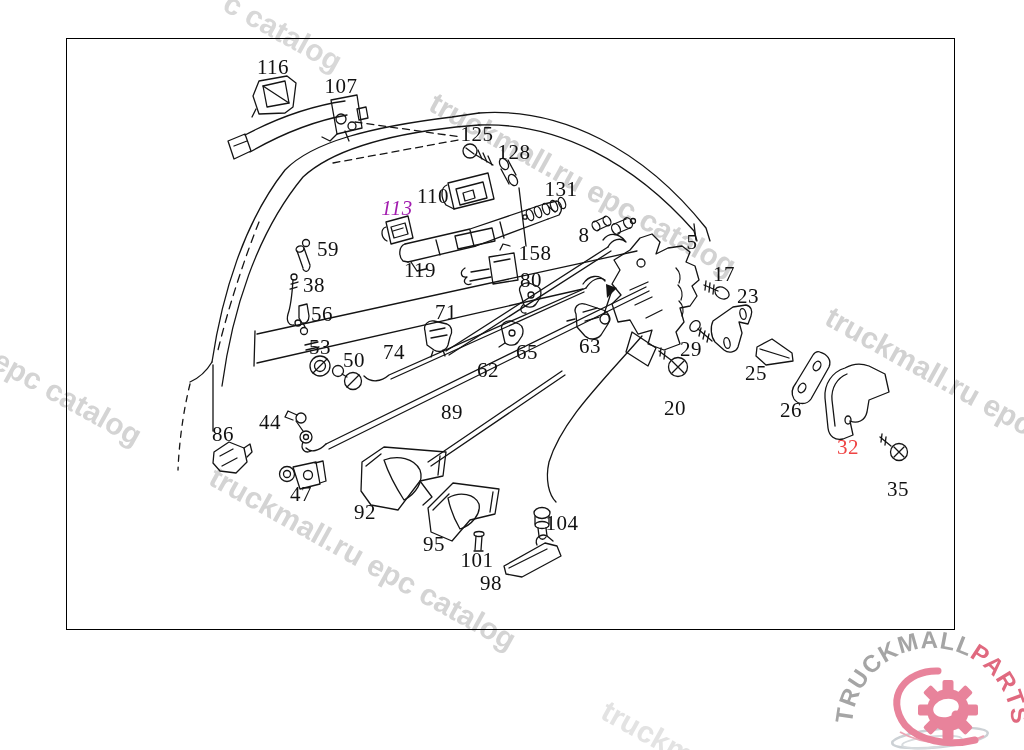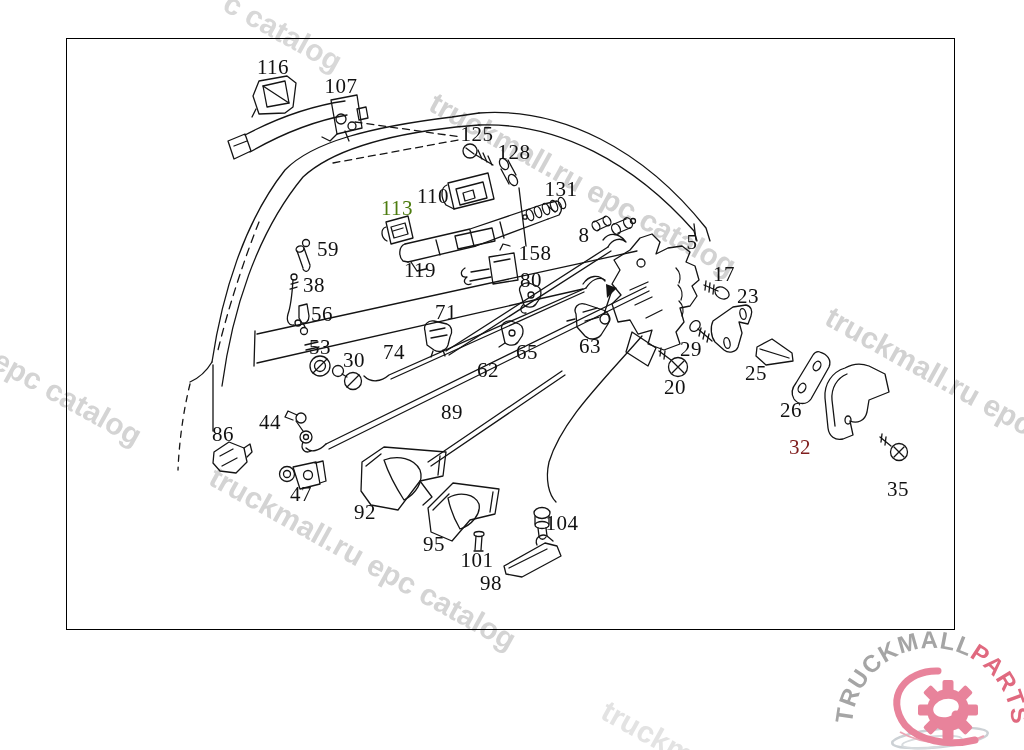--- a/index.html
+++ b/index.html
@@ -310,46 +310,46 @@
     </g>
   </svg>
 
   <div id="label-layer">
       <div class="part-label" style="left: 273px; top: 67px; color: rgb(17, 17, 17);">116</div>
       <div class="part-label" style="left: 341px; top: 86px; color: rgb(17, 17, 17);">107</div>
       <div class="part-label" style="left: 477px; top: 134px; color: rgb(17, 17, 17);">125</div>
       <div class="part-label" style="left: 514px; top: 152px; color: rgb(17, 17, 17);">128</div>
       <div class="part-label" style="left: 433px; top: 196px; color: rgb(17, 17, 17);">110</div>
       <div class="part-label" style="left: 561px; top: 189px; color: rgb(17, 17, 17);">131</div>
-      <div class="part-label" style="left: 397px; top: 208px; color: #4d7c0f;">113</div>
+      <div class="part-label" style="left: 397px; top: 208px; color: #a21caf; font-style: italic;">113</div>
       <div class="part-label" style="left: 584px; top: 235px; color: rgb(17, 17, 17);">8</div>
       <div class="part-label" style="left: 692px; top: 242px; color: rgb(17, 17, 17);">5</div>
       <div class="part-label" style="left: 328px; top: 249px; color: rgb(17, 17, 17);">59</div>
       <div class="part-label" style="left: 420px; top: 270px; color: rgb(17, 17, 17);">119</div>
       <div class="part-label" style="left: 535px; top: 253px; color: rgb(17, 17, 17);">158</div>
       <div class="part-label" style="left: 314px; top: 285px; color: rgb(17, 17, 17);">38</div>
       <div class="part-label" style="left: 531px; top: 280px; color: rgb(17, 17, 17);">80</div>
       <div class="part-label" style="left: 724px; top: 274px; color: rgb(17, 17, 17);">17</div>
       <div class="part-label" style="left: 748px; top: 296px; color: rgb(17, 17, 17);">23</div>
       <div class="part-label" style="left: 322px; top: 314px; color: rgb(17, 17, 17);">56</div>
       <div class="part-label" style="left: 446px; top: 312px; color: rgb(17, 17, 17);">71</div>
       <div class="part-label" style="left: 590px; top: 346px; color: rgb(17, 17, 17);">63</div>
       <div class="part-label" style="left: 320px; top: 347px; color: rgb(17, 17, 17);">53</div>
-      <div class="part-label" style="left: 354px; top: 360px; color: rgb(17, 17, 17);">30</div>
+      <div class="part-label" style="left: 354px; top: 360px; color: rgb(17, 17, 17);">50</div>
       <div class="part-label" style="left: 394px; top: 352px; color: rgb(17, 17, 17);">74</div>
       <div class="part-label" style="left: 527px; top: 352px; color: rgb(17, 17, 17);">65</div>
       <div class="part-label" style="left: 691px; top: 349px; color: rgb(17, 17, 17);">29</div>
       <div class="part-label" style="left: 488px; top: 370px; color: rgb(17, 17, 17);">62</div>
-      <div class="part-label" style="left: 675px; top: 387px; color: rgb(17, 17, 17);">20</div>
+      <div class="part-label" style="left: 675px; top: 408px; color: rgb(17, 17, 17);">20</div>
       <div class="part-label" style="left: 756px; top: 373px; color: rgb(17, 17, 17);">25</div>
       <div class="part-label" style="left: 791px; top: 410px; color: rgb(17, 17, 17);">26</div>
       <div class="part-label" style="left: 223px; top: 434px; color: rgb(17, 17, 17);">86</div>
       <div class="part-label" style="left: 270px; top: 422px; color: rgb(17, 17, 17);">44</div>
       <div class="part-label" style="left: 452px; top: 412px; color: rgb(17, 17, 17);">89</div>
-      <div class="part-label" style="left: 800px; top: 447px; color: #7f1d1d;">32</div>
+      <div class="part-label" style="left: 848px; top: 447px; color: #ef4444;">32</div>
       <div class="part-label" style="left: 898px; top: 469px; color: rgb(17, 17, 17); margin-top: 20px;">35</div>
       <div class="part-label" style="left: 301px; top: 494px; color: rgb(17, 17, 17);">47</div>
       <div class="part-label" style="left: 365px; top: 512px; color: rgb(17, 17, 17);">92</div>
       <div class="part-label" style="left: 434px; top: 544px; color: rgb(17, 17, 17);">95</div>
       <div class="part-label" style="left: 562px; top: 523px; color: rgb(17, 17, 17);">104</div>
       <div class="part-label" style="left: 477px; top: 560px; color: rgb(17, 17, 17);">101</div>
       <div class="part-label" style="left: 491px; top: 583px; color: rgb(17, 17, 17);">98</div>
     </div>
 
   <svg class="logo-svg" width="1024" height="750" viewBox="0 0 1024 750">

